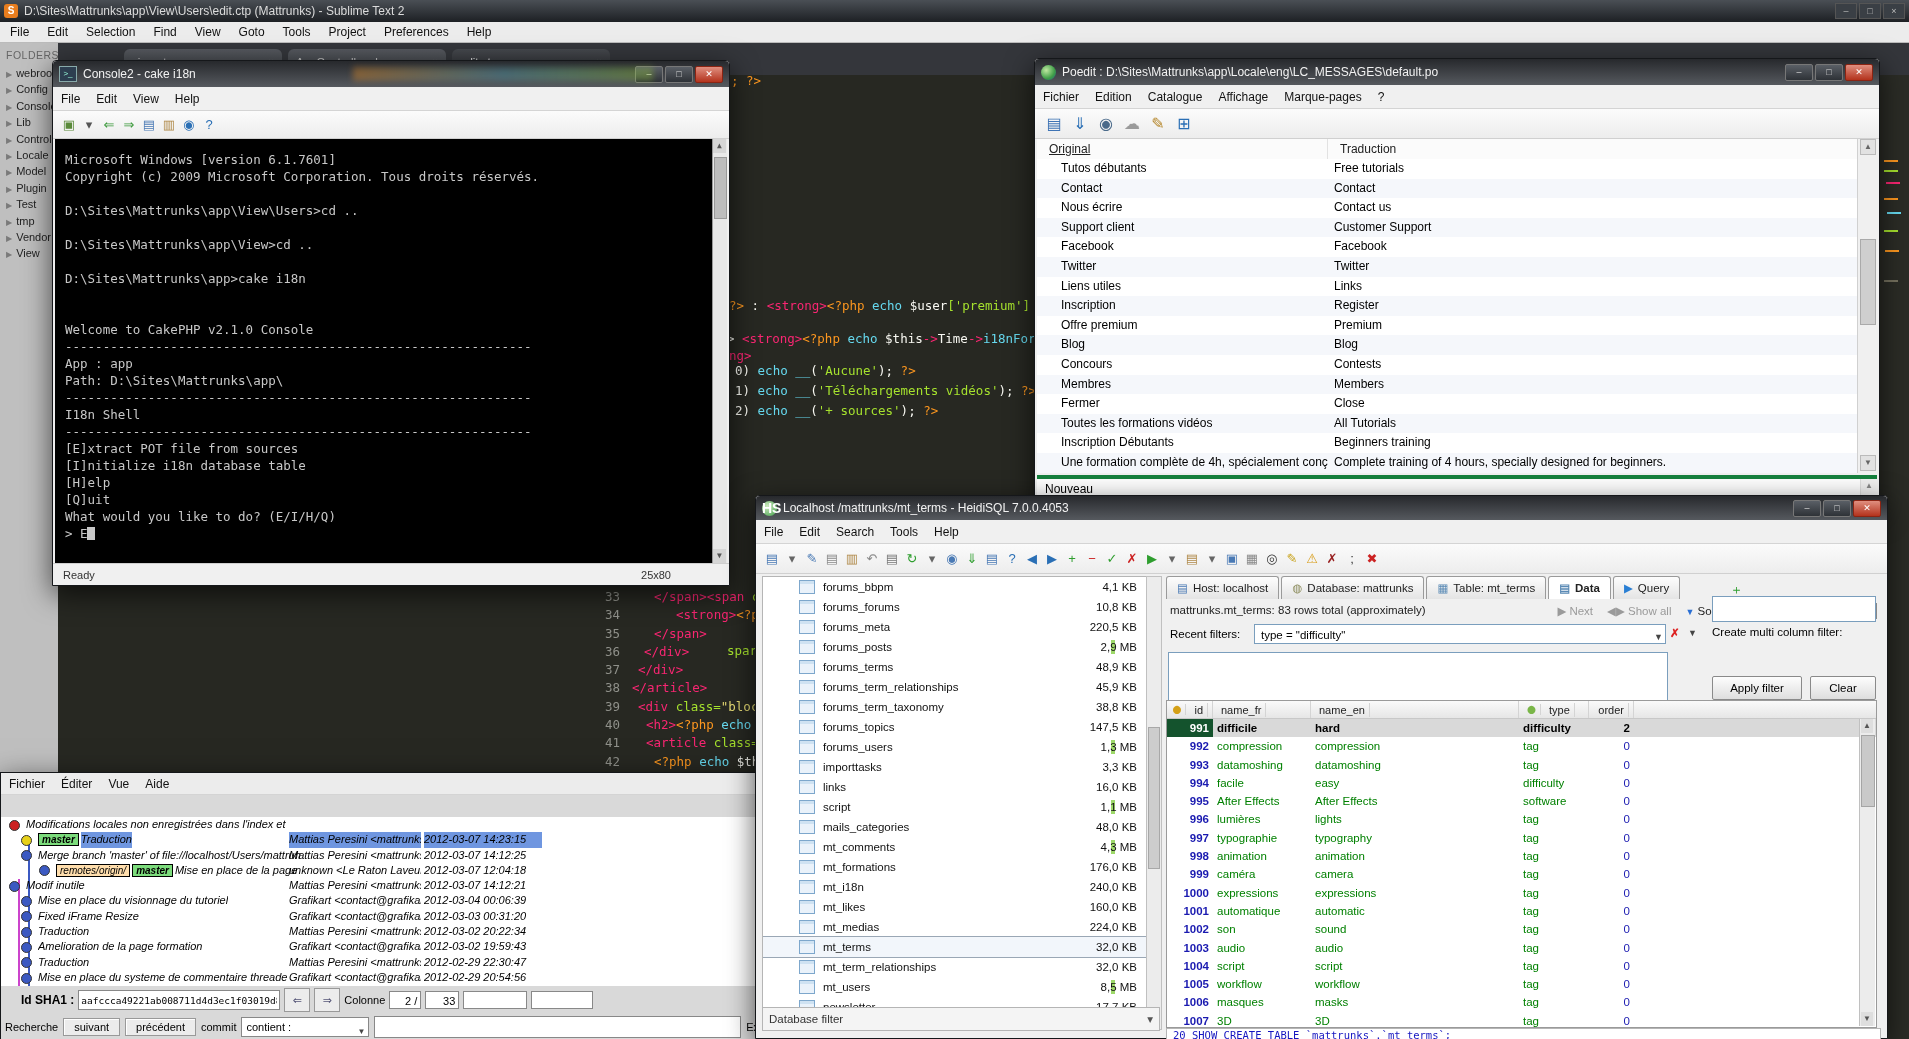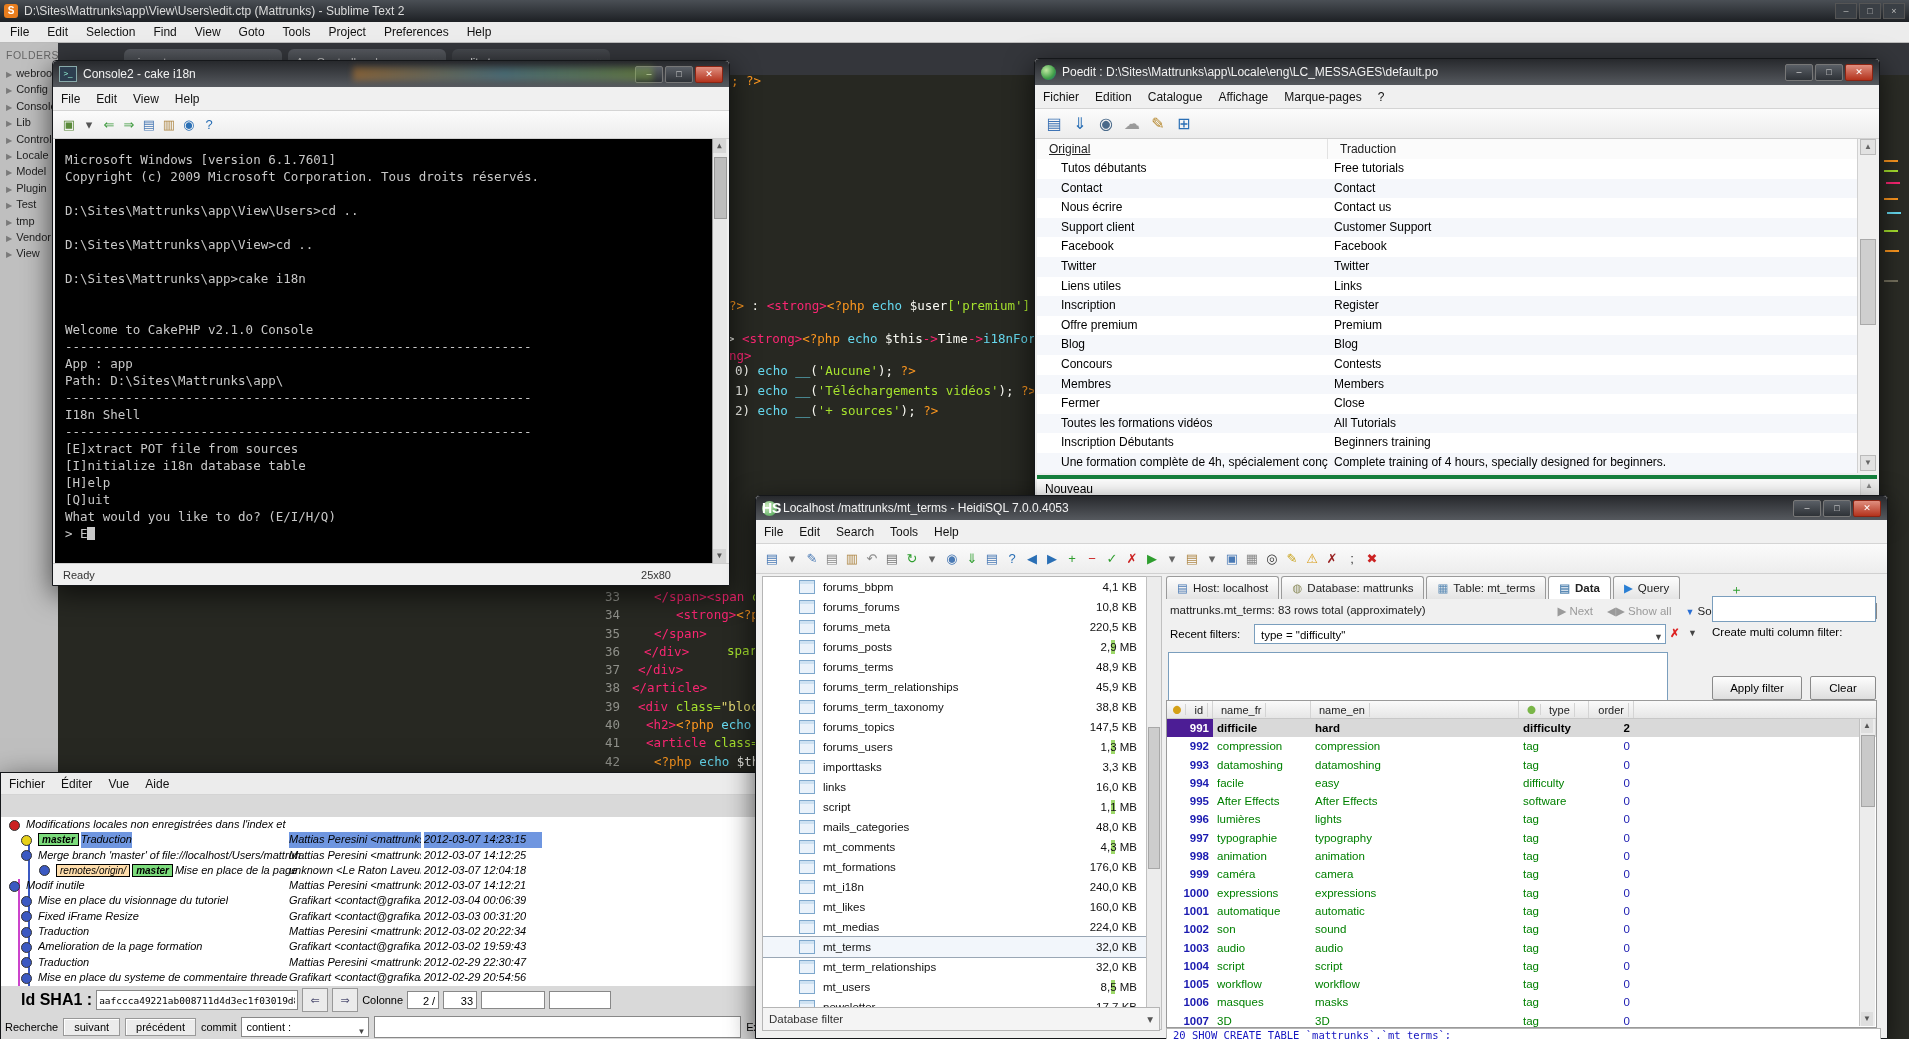--- a/index.html
+++ b/index.html
@@ -176,21 +176,21 @@
   .gw1{width:98px;}.gw2{width:208px;}.gw3{width:70px;}.gw4{width:45px;justify-content:flex-end;}
   .hs-grid-row{display:flex;height:18.3px;line-height:18.3px;font-size:11.5px;}
   .hs-grid-row span{padding:0 4px;box-sizing:border-box;white-space:nowrap;overflow:hidden;}
   .c-id{width:46px;text-align:right;color:#1a1ab0;font-weight:bold;}
   .c-fr{width:98px;color:#008000;}
   .c-en{width:208px;color:#008000;}
   .c-type{width:70px;color:#008000;}
   .c-order{width:45px;text-align:right;color:#1a1ab0;}
   .hs-grid-row.sel{background:#d9d9d9;}
   .hs-grid-row.sel span{color:#000;font-weight:bold;}
-  .hs-grid-row.sel .c-id{background:#4c1d95;color:#fff;font-weight:bold;}
+  .hs-grid-row.sel .c-id{background:#14532d;color:#fff;font-weight:bold;}
   .hs-grid-scroll{position:absolute;right:1px;top:18px;width:15px;bottom:1px;background:#ececec;border-left:1px solid #c0c0c0;}
   .hs-grid-scroll .up,.hs-grid-scroll .dn{position:absolute;left:1px;width:12px;height:14px;color:#555;font-size:8px;
     text-align:center;line-height:14px;background:#dedede;}
   .hs-grid-scroll .dn{bottom:0;}
   .hs-grid-scroll .thumb{position:absolute;left:1px;top:16px;width:12px;height:70px;background:#c9c9c9;border:1px solid #a5a5a5;}
 
   
   .win-gitk{left:0;top:772px;width:758px;height:267px;z-index:30;background:#d9d9d9;
     border:1px solid #15171a;}
   .gk-title{height:22px;font-size:11.5px;}
@@ -210,21 +210,21 @@
   .gk-row.d1 .gk-dot{margin-left:20px;}
   .gk-row.d2 .gk-dot{margin-left:38px;}
   .gk-ref{border:1px solid #000;padding:0 3px;font-size:10px;margin-right:2px;}
   .gk-ref-remote{background:#ffdead;}
   .gk-ref-branch{background:#7cdc7c;font-weight:bold;}
   .gk-msg{display:inline-block;max-width:282px;overflow:hidden;vertical-align:top;}
   .gk-author{position:absolute;left:288px;width:132px;overflow:hidden;}
   .gk-date{position:absolute;left:423px;width:118px;overflow:hidden;}
   .gk-row.sel .gk-msg,.gk-row.sel .gk-author,.gk-row.sel .gk-date{background:#6f96e0;}
   .gk-bar1{position:absolute;left:0;top:214px;width:100%;height:26px;font-size:11px;display:flex;align-items:center;gap:4px;padding-left:4px;box-sizing:border-box;}
-  .gk-bar1 b{font-size:16px;padding-left:16px;}
+  .gk-bar1 b{font-size:12px;padding-left:16px;}
   .gk-sha{width:196px;height:18px;font-family:"DejaVu Sans Mono",monospace;font-size:9.5px;border:1px solid #888;background:#fff;padding:0 2px;}
   .gk-arrow{width:24px;height:22px;background:#ececec;border:1px solid #999;text-align:center;line-height:22px;color:#557;}
   .gk-field{height:18px;border:1px solid #888;background:#fff;font-size:11px;text-align:right;padding:0 3px;line-height:18px;box-sizing:border-box;}
   .gk-bar2{position:absolute;left:0;top:242px;width:100%;height:24px;font-size:11px;display:flex;align-items:center;gap:5px;padding-left:4px;box-sizing:border-box;}
   .gk-btn{background:#ececec;border:1px solid #999;padding:2px 10px;box-shadow:1px 1px 0 #fff inset;}
   .gk-select{width:122px;height:18px;border:1px solid #888;background:#fff;line-height:18px;padding-left:4px;position:relative;}
   .gk-select .dd{position:absolute;right:3px;top:5px;font-size:8px;color:#444;}
   .gk-input{flex:1;height:18px;border:1px solid #888;background:#fff;}
 </style>
 </head>

